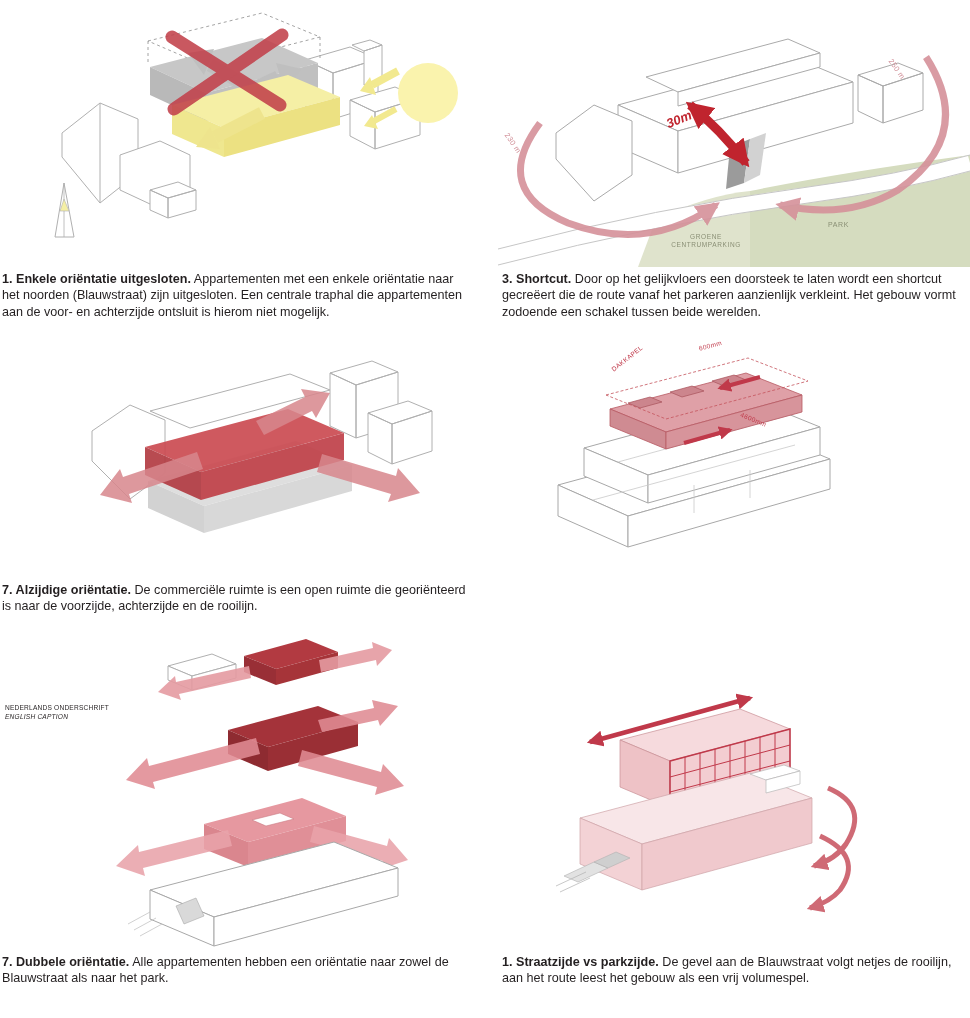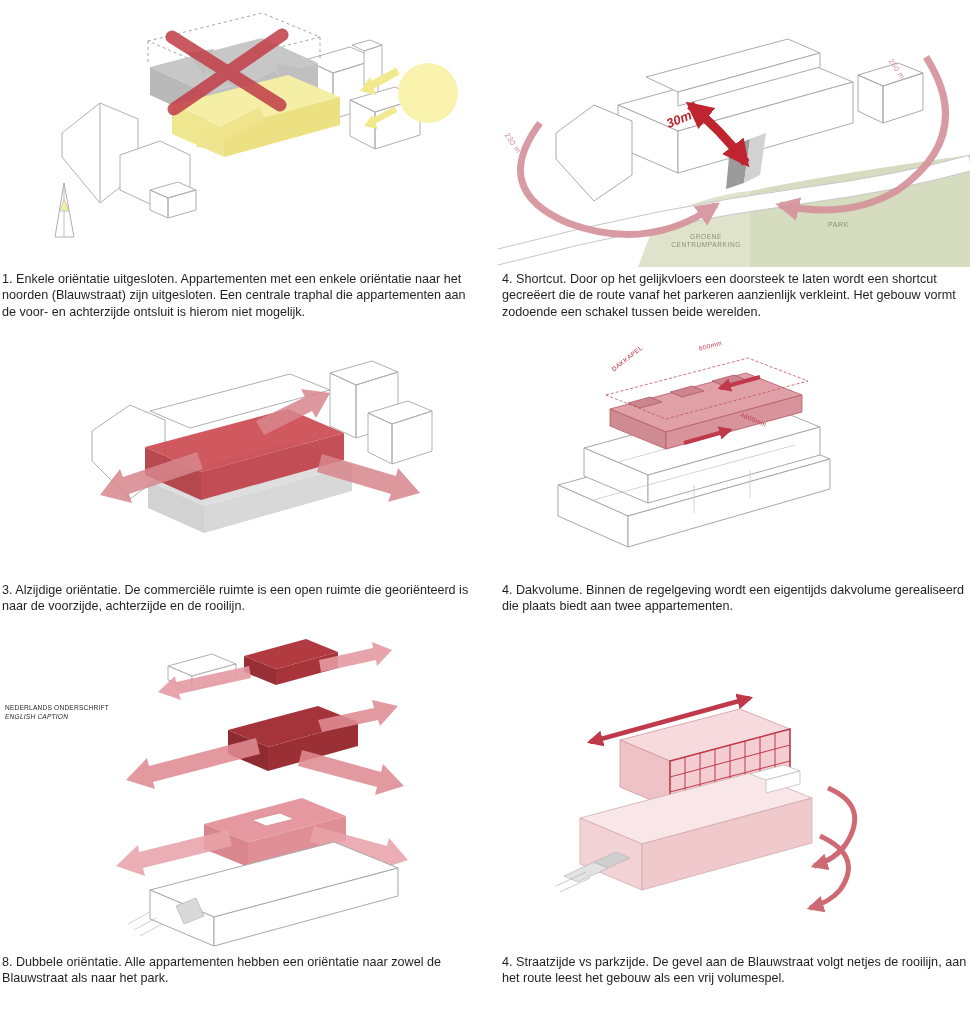--- a/index.html
+++ b/index.html
@@ -13,21 +13,21 @@
   }
   .panel{position:absolute;}
   .panel svg{display:block;}
   .caption{
     position:absolute;
     margin:0;
     font-size:12.6px;
     line-height:1.3;
     color:#231f20;
   }
-  .caption b{font-weight:normal;text-align:right;}
+  .caption b{font-weight:bold;text-align:right;}
   .dlabel{
     position:absolute;
     white-space:nowrap;
     transform-origin:left top;
     color:#c0394a;
     font-size:6.5px;
     letter-spacing:.4px;
   }
   .dlabel.pinklab{color:#cf8b94;font-size:7.5px;}
   .dlabel.greenlab{color:#8a8f75;font-size:6.5px;letter-spacing:.6px;text-align:center;line-height:1.25;}
@@ -146,21 +146,21 @@
     <span class="dlabel greenlab" style="left:158px;top:228px;width:100px"><span>GROENE</span><br><span>CENTRUMPARKING</span></span>
     <span class="dlabel greenlab" style="left:330px;top:216px;font-size:7px">PARK</span>
   </div>
 
   <p class="caption" style="left:2px;top:271px;width:470px">
     <b>1. Enkele oriëntatie uitgesloten.</b>
     <span>Appartementen met een enkele oriëntatie naar het noorden (Blauwstraat) zijn uitgesloten. Een centrale traphal die appartementen aan de voor- en achterzijde ontsluit is hierom niet mogelijk.</span>
   </p>
 
   <p class="caption" style="left:502px;top:271px;width:466px">
-    <b>4. Shortcut.</b>
+    <b>3. Shortcut.</b>
     <span>Door op het gelijkvloers een doorsteek te laten wordt een shortcut gecreëert die de route vanaf het parkeren aanzienlijk verkleint. Het gebouw vormt zodoende een schakel tussen beide werelden.</span>
   </p>
 
   <div class="panel" style="left:0;top:333px;width:480px;height:240px">
     <svg width="480" height="240" viewBox="0 0 480 240">
       <g stroke="#b0b0b0" stroke-width="1" fill="#ffffff" stroke-linejoin="round">
         <path d="M92,98 L130,72 L165,87 L165,140 L130,166 L92,128 Z"></path>
         <path d="M330,40 L372,28 L398,39 L356,52 Z M356,52 L398,39 L398,92 L356,105 Z M330,40 L356,52 L356,105 L330,93 Z"></path>
         <path d="M368,80 L408,68 L432,78 L392,91 Z M392,91 L432,78 L432,118 L392,131 Z M368,80 L392,91 L392,131 L368,119 Z"></path>
         <polygon points="150,78 290,41 330,57 190,95"></polygon>
@@ -221,28 +221,24 @@
         <path d="M186,110 L232,97" marker-end="url(#ah-red4)"></path>
         <path d="M262,44 L222,55" marker-end="url(#ah-red4)"></path>
       </g>
     </svg>
     <span class="dlabel" style="left:112px;top:34px;transform:rotate(-38deg)">DAKKAPEL</span>
     <span class="dlabel" style="left:200px;top:12px;transform:rotate(-15deg)">600mm</span>
     <span class="dlabel" style="left:244px;top:78px;transform:rotate(22deg)">4600mm</span>
   </div>
 
   <p class="caption" style="left:2px;top:582px;width:470px">
-    <b>3. Alzijdige oriëntatie.</b>
+    <b>7. Alzijdige oriëntatie.</b>
     <span>De commerciële ruimte is een open ruimte die georiënteerd is naar de voorzijde, achterzijde en de rooilijn.</span>
   </p>
 
-  <p class="caption" style="left:502px;top:582px;width:466px">
-    <b>4. Dakvolume.</b>
-    <span>Binnen de regelgeving wordt een eigentijds dakvolume gerealiseerd die plaats biedt aan twee appartementen.</span>
-  </p>
 
   <div class="panel" style="left:0;top:628px;width:480px;height:322px">
     <svg width="480" height="322" viewBox="0 0 480 322">
 
       <g>
         <polygon points="168,38 212,26 236,36 192,48" fill="#ffffff" stroke="#b0b0b0" stroke-width="1"></polygon>
         <polygon points="168,38 192,48 192,62 168,52" fill="#ffffff" stroke="#b0b0b0" stroke-width="1"></polygon>
         <polygon points="192,48 236,36 236,50 192,62" fill="#ffffff" stroke="#b0b0b0" stroke-width="1"></polygon>
         <polygon points="244,28 306,11 338,24 276,41" fill="#b23a41"></polygon>
         <polygon points="244,28 276,41 276,57 244,44" fill="#992f36"></polygon>
@@ -329,22 +325,22 @@
       </g>
       <g>
         <path d="M66,196 L96,182 L110,188 L80,202 Z" fill="#e2e2e2" stroke="#b0b0b0" stroke-width="0.6"></path>
         <path d="M58,206 L88,192 M62,212 L92,198" stroke="#b0b0b0" stroke-width="0.7" fill="none"></path>
         <polygon points="96,182 118,172 132,178 110,188" fill="#cfcfcf" stroke="#b0b0b0" stroke-width="0.6"></polygon>
       </g>
     </svg>
   </div>
 
   <p class="caption" style="left:2px;top:954px;width:470px">
-    <b>8. Dubbele oriëntatie.</b>
+    <b>7. Dubbele oriëntatie.</b>
     <span>Alle appartementen hebben een oriëntatie naar zowel de Blauwstraat als naar het park.</span>
   </p>
 
   <p class="caption" style="left:502px;top:954px;width:466px">
-    <b>4. Straatzijde vs parkzijde.</b>
+    <b>1. Straatzijde vs parkzijde.</b>
     <span>De gevel aan de Blauwstraat volgt netjes de rooilijn, aan het route leest het gebouw als een vrij volumespel.</span>
   </p>
 
 </div>
 
 </body></html>

